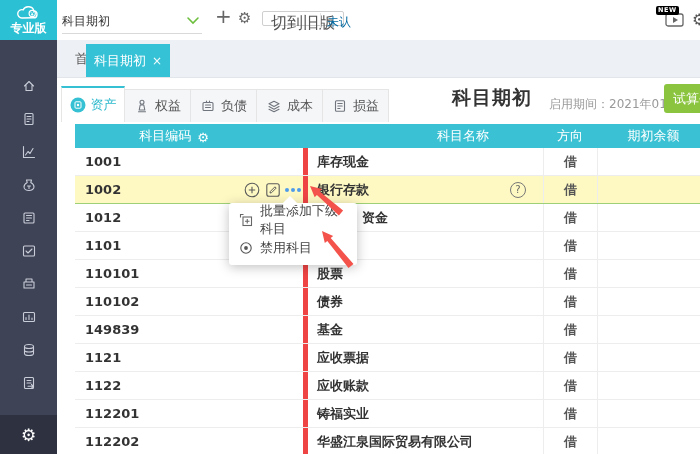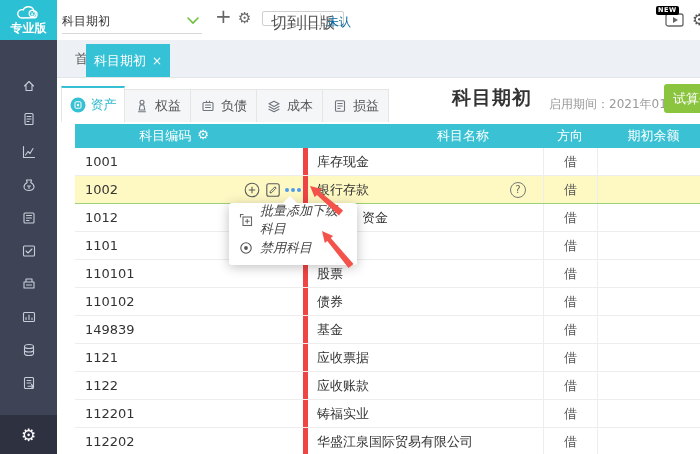--- a/index.html
+++ b/index.html
@@ -40,44 +40,44 @@
   .cat-group{position:absolute;left:125px;top:89px;height:33px;display:flex;}
   .cat-tab{width:66px;box-sizing:border-box;background:#f5f6f8;border-right:1px solid #e5e5e5;border-top:1px solid #e5e5e5;display:flex;align-items:center;justify-content:center;gap:5px;font-size:13px;color:#555;}
 
   
   .page-title{position:absolute;left:452px;top:85px;font-size:19px;color:#333;font-weight:600;letter-spacing:1px;}
   .period{position:absolute;left:549px;top:96px;font-size:12px;color:#999;}
   .trial-btn{position:absolute;left:664px;top:84px;height:29px;line-height:29px;width:60px;background:#8bc540;border:none;border-radius:3px;color:#fff;font-size:13px;text-align:left;padding:0 0 0 9px;}
 
   
   .thead{position:absolute;left:75px;top:124px;width:625px;height:24px;background:#3ac2d4;color:#fff;font-size:13px;display:flex;align-items:center;}
-  .th{display:flex;align-items:flex-start;justify-content:center;box-sizing:border-box;}
+  .th{display:flex;align-items:flex-end;justify-content:center;box-sizing:border-box;}
   .th1{width:228px;padding-right:30px;gap:6px;}
   .th2{width:240px;padding-left:80px;}
   .th3{width:54px;}
   .th4{width:103px;padding-left:10px;}
   .th-gear{font-size:13px;color:#fff;}
 
   .tbody{position:absolute;left:75px;top:148px;width:625px;height:306px;overflow:hidden;}
   .trow{height:28px;box-sizing:border-box;border-bottom:1px solid #ededed;display:flex;font-size:13px;color:#333;position:relative;}
-  .trow .c{box-sizing:border-box;height:27px;line-height:27px;overflow:hidden;white-space:nowrap;}
+  .trow .c{box-sizing:border-box;height:27px;line-height:27px;overflow:hidden;white-space:nowrap;font-weight:bold;}
   .c1{width:228px;padding-left:10px;}
   .c2{width:240px;padding-left:9px;border-left:5px solid #ef4444;}
   .c3{width:54px;text-align:center;color:#555;border-left:1px solid #ededed;}
   .c4{width:103px;border-left:1px solid #ededed;}
   .trow.selected{background:#fef9c3;border-bottom-color:#9ed077;}
   .rb{position:absolute;top:6px;width:16px;height:16px;}
   .rb-plus{left:169px;}
   .rb-edit{left:190px;}
   .rb-more{left:210px;top:12px;display:flex;gap:2px;align-items:center;height:4px;}
   .rb-more i{width:4px;height:4px;border-radius:50%;background:#4f9bea;display:block;}
   .help-circle{position:absolute;left:435px;top:6px;width:16px;height:16px;box-sizing:border-box;border:1px solid #777;border-radius:50%;color:#666;font-size:10px;line-height:14px;text-align:center;background:transparent;}
 
   
-  .popup{position:absolute;left:229px;top:203px;width:128px;background:#fff;border-radius:3px;box-shadow:0 2px 12px rgba(0,0,0,.25);padding:3px 0;z-index:40;font-style:italic;}
+  .popup{position:absolute;left:229px;top:203px;width:128px;background:#fff;border-radius:3px;box-shadow:0 2px 12px rgba(0,0,0,.25);padding:3px 0;z-index:40;}
   .popup-caret{position:absolute;left:56px;top:-5px;width:10px;height:10px;background:#fff;transform:rotate(45deg);}
   .menu-item{height:28px;display:flex;align-items:center;padding:0 10px;gap:7px;font-size:13px;color:#444;}
   .menu-item svg{flex:none;}
 
   
   .arrow{position:absolute;z-index:50;}
   .arrow1{left:303px;top:183px;}
   .arrow2{left:318px;top:228px;}
 </style>
 </head>

